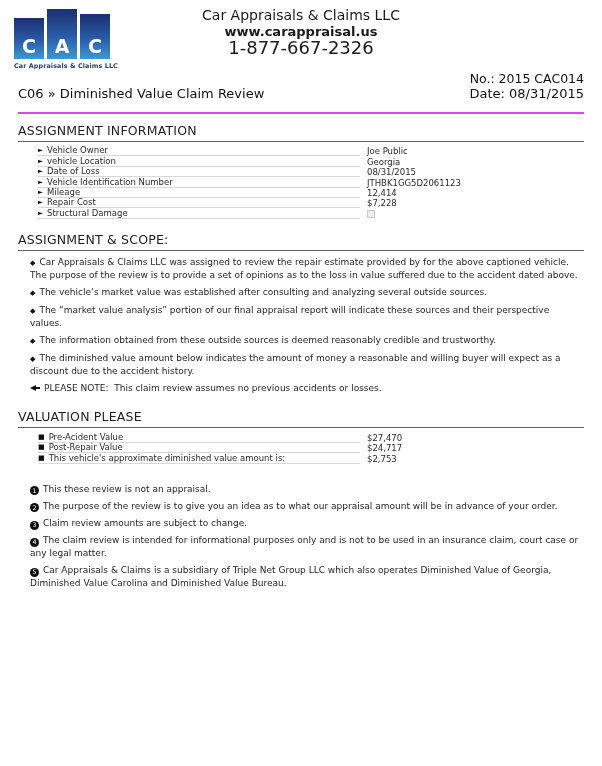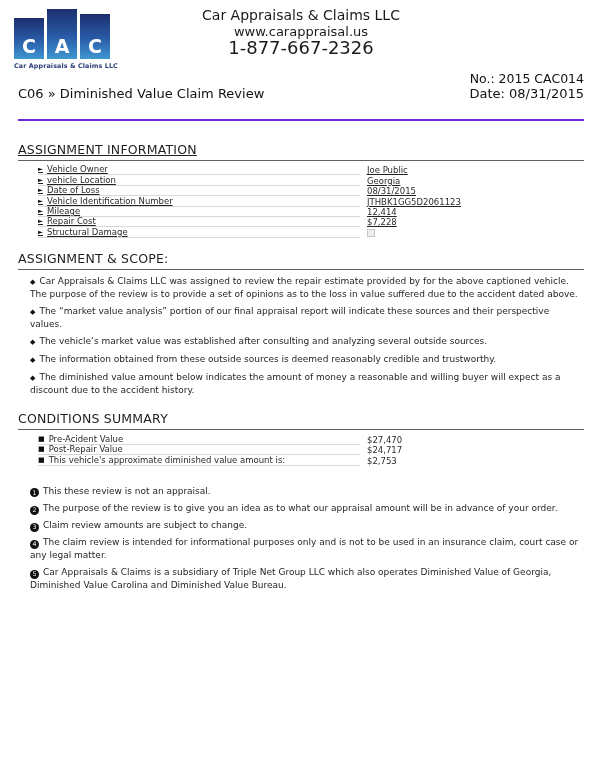--- a/index.html
+++ b/index.html
@@ -25,34 +25,34 @@
   }
   .logo-block.b1 { height:41px; }
   .logo-block.b2 { height:50px; }
   .logo-block.b3 { height:45px; }
   .logo-caption {
     margin-top:3px; font-size:6.4px; color:#2a3e77; font-weight:bold;
     white-space:nowrap; letter-spacing:0.1px;
   }
   .header-center { position:absolute; left:0; right:0; top:7px; text-align:center; color:#1b1b1b; }
   .hc-company { font-size:14px; line-height:17px; }
-  .hc-site    { font-size:13px; line-height:16px; }
+  .hc-site    { font-size:13px; line-height:16px;font-weight:bold; }
   .hc-phone   { font-size:18px; line-height:16px; }
   
-  .meta { margin:0 18px; border-bottom:2px solid #6d28d9; padding-bottom:18px; }
+  .meta { margin:0 18px; border-bottom:2px solid #d946ef; padding-bottom:11px; }
   .meta-no { text-align:right; font-size:12.5px; line-height:14px; color:#111; }
   .meta-row { display:flex; justify-content:space-between; align-items:baseline; font-size:13px; line-height:15px; color:#111; }
   .doc-title { font-size:13px;text-align:right; }
   
   .section { margin:0 18px; }
   .section-heading {
     font-size:12.5px; color:#1e1e1e; letter-spacing:0.2px;
     padding-bottom:3px; border-bottom:1.5px solid #5f5f5f;
   }
-  .s-info { margin-top:21px;text-decoration:underline; }
+  .s-info { margin-top:9px; }
   .s-scope { margin-top:13px; }
   .s-valuation { margin-top:15px; }
   .s-terms { margin-top:14px; }
   
   .kv-rows { margin:4px 0 0 20px; }
   .kv-row { display:flex; align-items:flex-end; height:10.4px; font-size:8.5px; line-height:10px; color:#2a2a2a; }
   .kv-label {
     width:322px; border-bottom:1px solid #d8d8d8;
     display:flex; align-items:flex-end; gap:4px;
     white-space:nowrap; overflow:hidden;
@@ -173,29 +173,30 @@
         <div class="checkbox"></div>
       </div>
 
     </div>
   </div>
 
   <div class="section s-scope">
     <div class="section-heading">ASSIGNMENT &amp; SCOPE:</div>
     <div class="bullet-list">
       <div class="bullet-item"><span class="diamond">◆</span><span>Car Appraisals &amp; Claims LLC was assigned to review the repair estimate provided by for the above captioned vehicle. The purpose of the review is to provide a set of opinions as to the loss in value suffered due to the accident dated above.</span></div>
+      <div class="bullet-item"><span class="diamond">◆</span><span>The vehicle‘s market value was established after consulting and analyzing several outside sources.</span></div>
       <div class="bullet-item"><span class="diamond">◆</span><span>The “market value analysis” portion of our final appraisal report will indicate these sources and their perspective values.</span></div>
-      <div class="bullet-item"><span class="diamond">◆</span><span>The vehicle‘s market value was established after consulting and analyzing several outside sources.</span></div>
       <div class="bullet-item"><span class="diamond">◆</span><span>The information obtained from these outside sources is deemed reasonably credible and trustworthy.</span></div>
       <div class="bullet-item"><span class="diamond">◆</span><span>The diminished value amount below indicates the amount of money a reasonable and willing buyer will expect as a discount due to the accident history.</span></div>
+      <div class="bullet-item"><span class="arrow-left"></span><span class="note-text">PLEASE NOTE:  This claim review assumes no previous accidents or losses.</span></div>
     </div>
   </div>
 
   <div class="section s-valuation">
-    <div class="section-heading">CONDITIONS SUMMARY</div>
+    <div class="section-heading">VALUATION PLEASE</div>
     <div class="kv-rows">
 
       <div class="kv-row">
         <div class="kv-label">
             <span class="kv-bullet square">■</span>
             <span>Pre-Acident Value</span>
           </div>
         <div class="kv-value">$27,470</div>
       </div>
 

